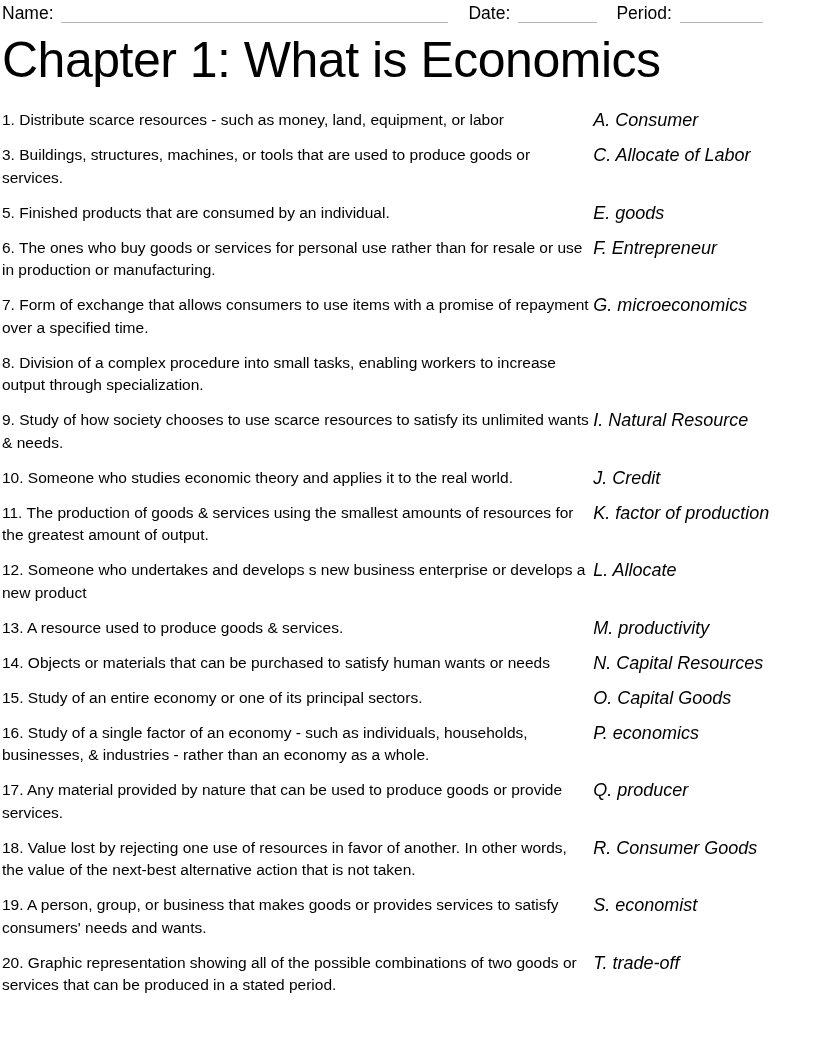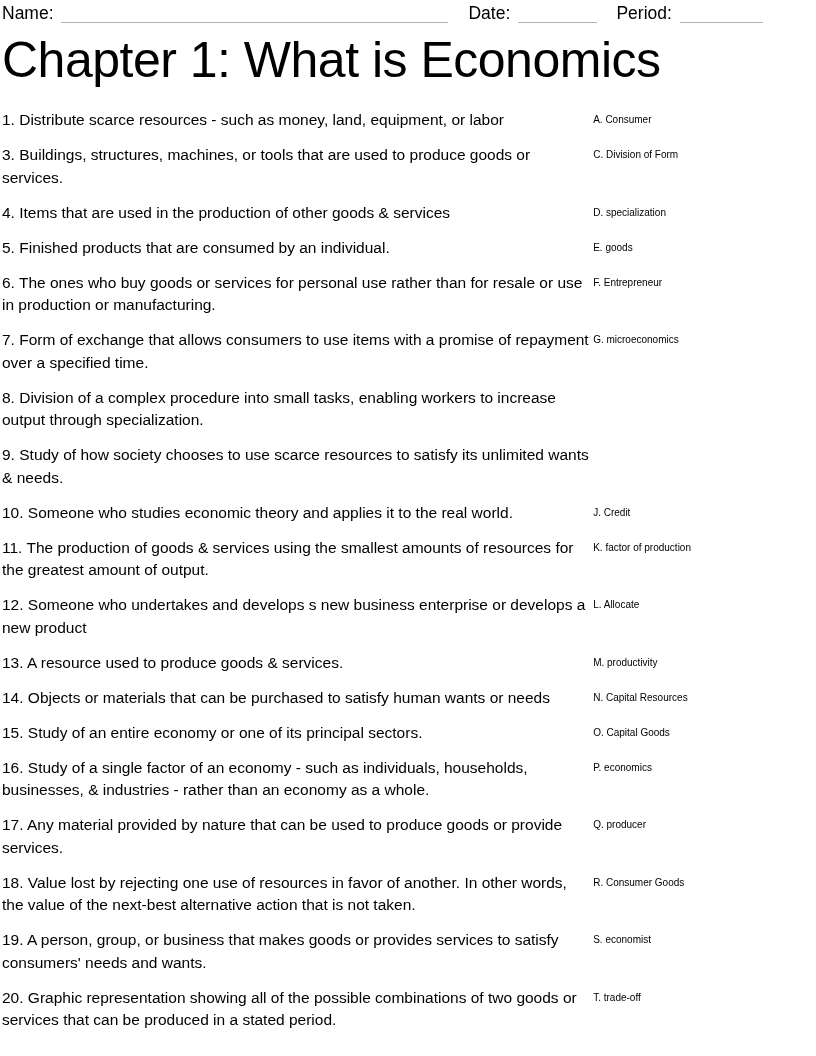--- a/index.html
+++ b/index.html
@@ -27,22 +27,23 @@
     font-size:50px;font-weight:400;letter-spacing:-0.5px;
     text-align:left;margin:9px 0 21px 0;line-height:1.12;
     font-family:"Liberation Sans","DejaVu Sans",sans-serif;
   }
   .rows{}
   .row{display:flex;margin-bottom:12.5px;}
   .q{
     width:598px;font-size:15.5px;line-height:22.5px;
   }
   .t{
-    width:214px;font-size:10px;line-height:22.5px;padding-left:2px;
+    width:214px;font-size:18px;line-height:22.5px;padding-left:2px;
     white-space:nowrap;
+    font-style:italic;
   }
 </style>
 </head>
 <body>
 
 <div class="page">
 
   <div class="header">
     <span class="hlabel">Name:</span>
     <span class="blank name-blank"></span>
@@ -56,27 +57,23 @@
 
   <div class="rows">
   <div class="row">
     <div class="q">1. Distribute scarce resources - such as money, land, equipment, or labor</div>
     <div class="t">A. Consumer</div>
   </div>
 
 
   <div class="row">
     <div class="q">3. Buildings, structures, machines, or tools that are used to produce goods or services.</div>
-    <div class="t">C. Division of Form</div>
+    <div class="t">C. Allocate of Labor</div>
   </div>
 
-  <div class="row">
-    <div class="q">4. Items that are used in the production of other goods &amp; services</div>
-    <div class="t">D. specialization</div>
-  </div>
 
   <div class="row">
     <div class="q">5. Finished products that are consumed by an individual.</div>
     <div class="t">E. goods</div>
   </div>
 
   <div class="row">
     <div class="q">6. The ones who buy goods or services for personal use rather than for resale or use in production or manufacturing.</div>
     <div class="t">F. Entrepreneur</div>
   </div>
@@ -85,20 +82,21 @@
     <div class="q">7. Form of exchange that allows consumers to use items with a promise of repayment over a specified time.</div>
     <div class="t">G. microeconomics</div>
   </div>
 
   <div class="row">
     <div class="q">8. Division of a complex procedure into small tasks, enabling workers to increase output through specialization.</div>
   </div>
 
   <div class="row">
     <div class="q">9. Study of how society chooses to use scarce resources to satisfy its unlimited wants &amp; needs.</div>
+    <div class="t">I. Natural Resource</div>
   </div>
 
   <div class="row">
     <div class="q">10. Someone who studies economic theory and applies it to the real world.</div>
     <div class="t">J. Credit</div>
   </div>
 
   <div class="row">
     <div class="q">11. The production of goods &amp; services using the smallest amounts of resources for the greatest amount of output.</div>
     <div class="t">K. factor of production</div>

